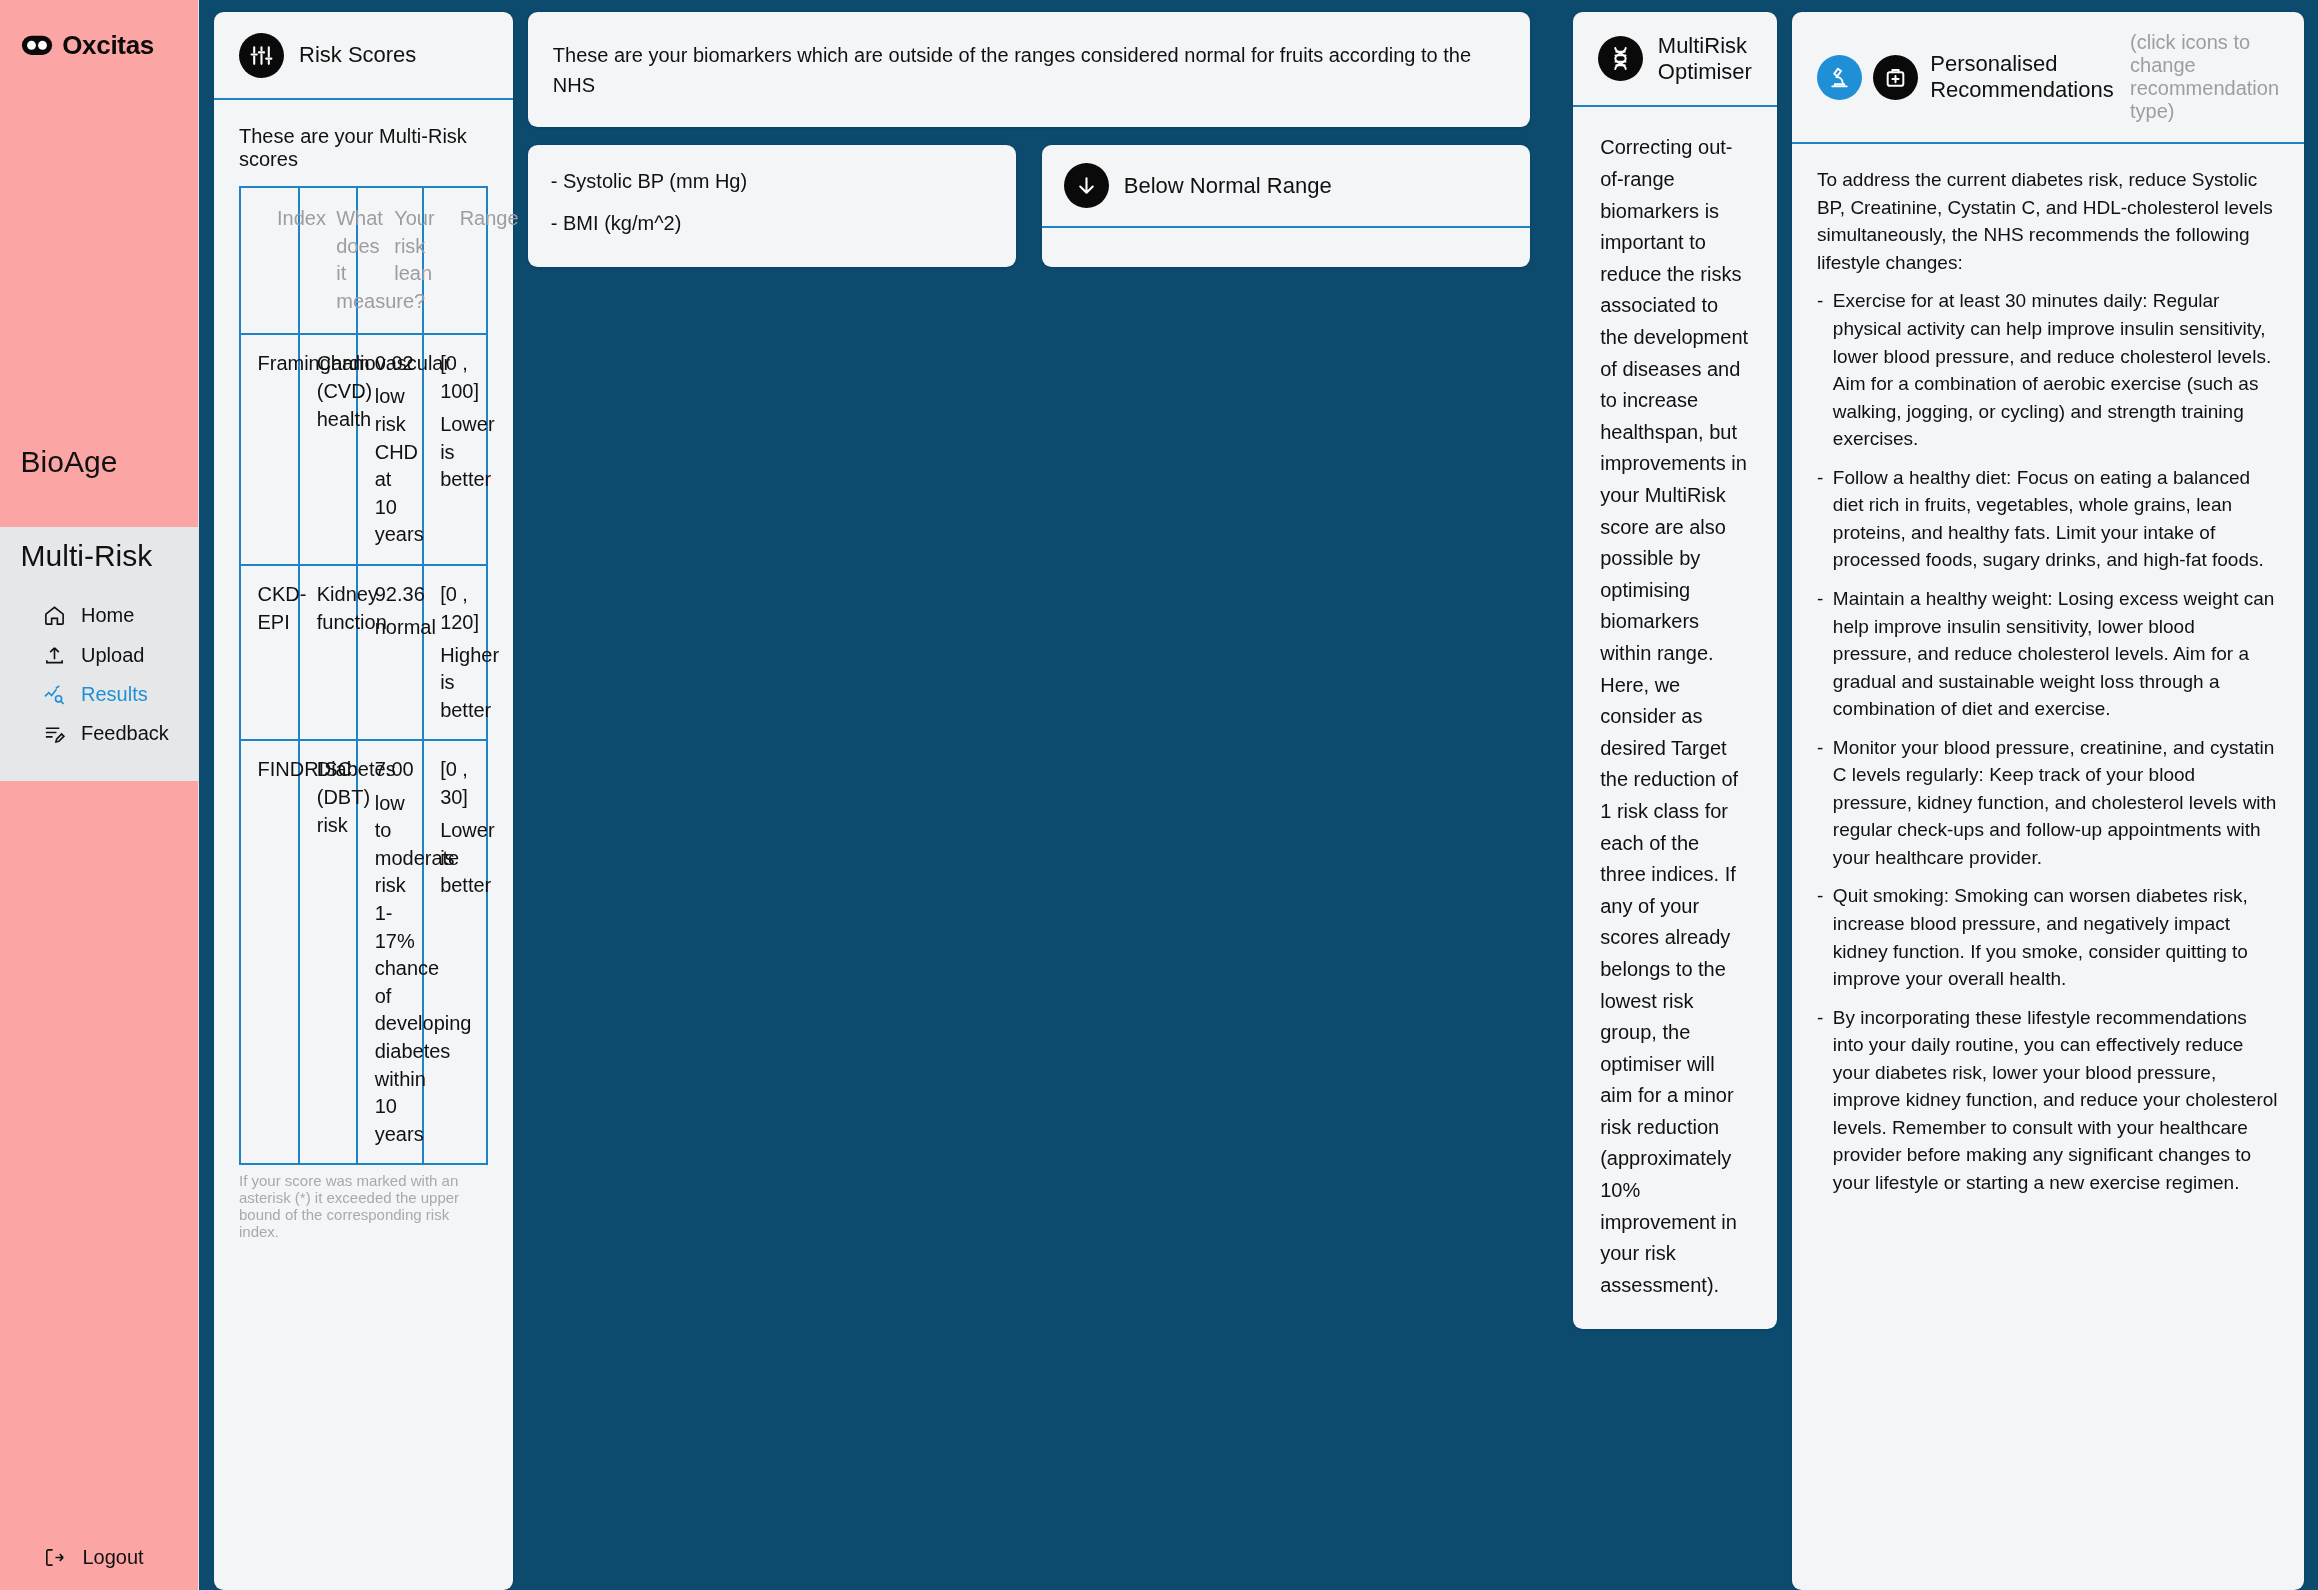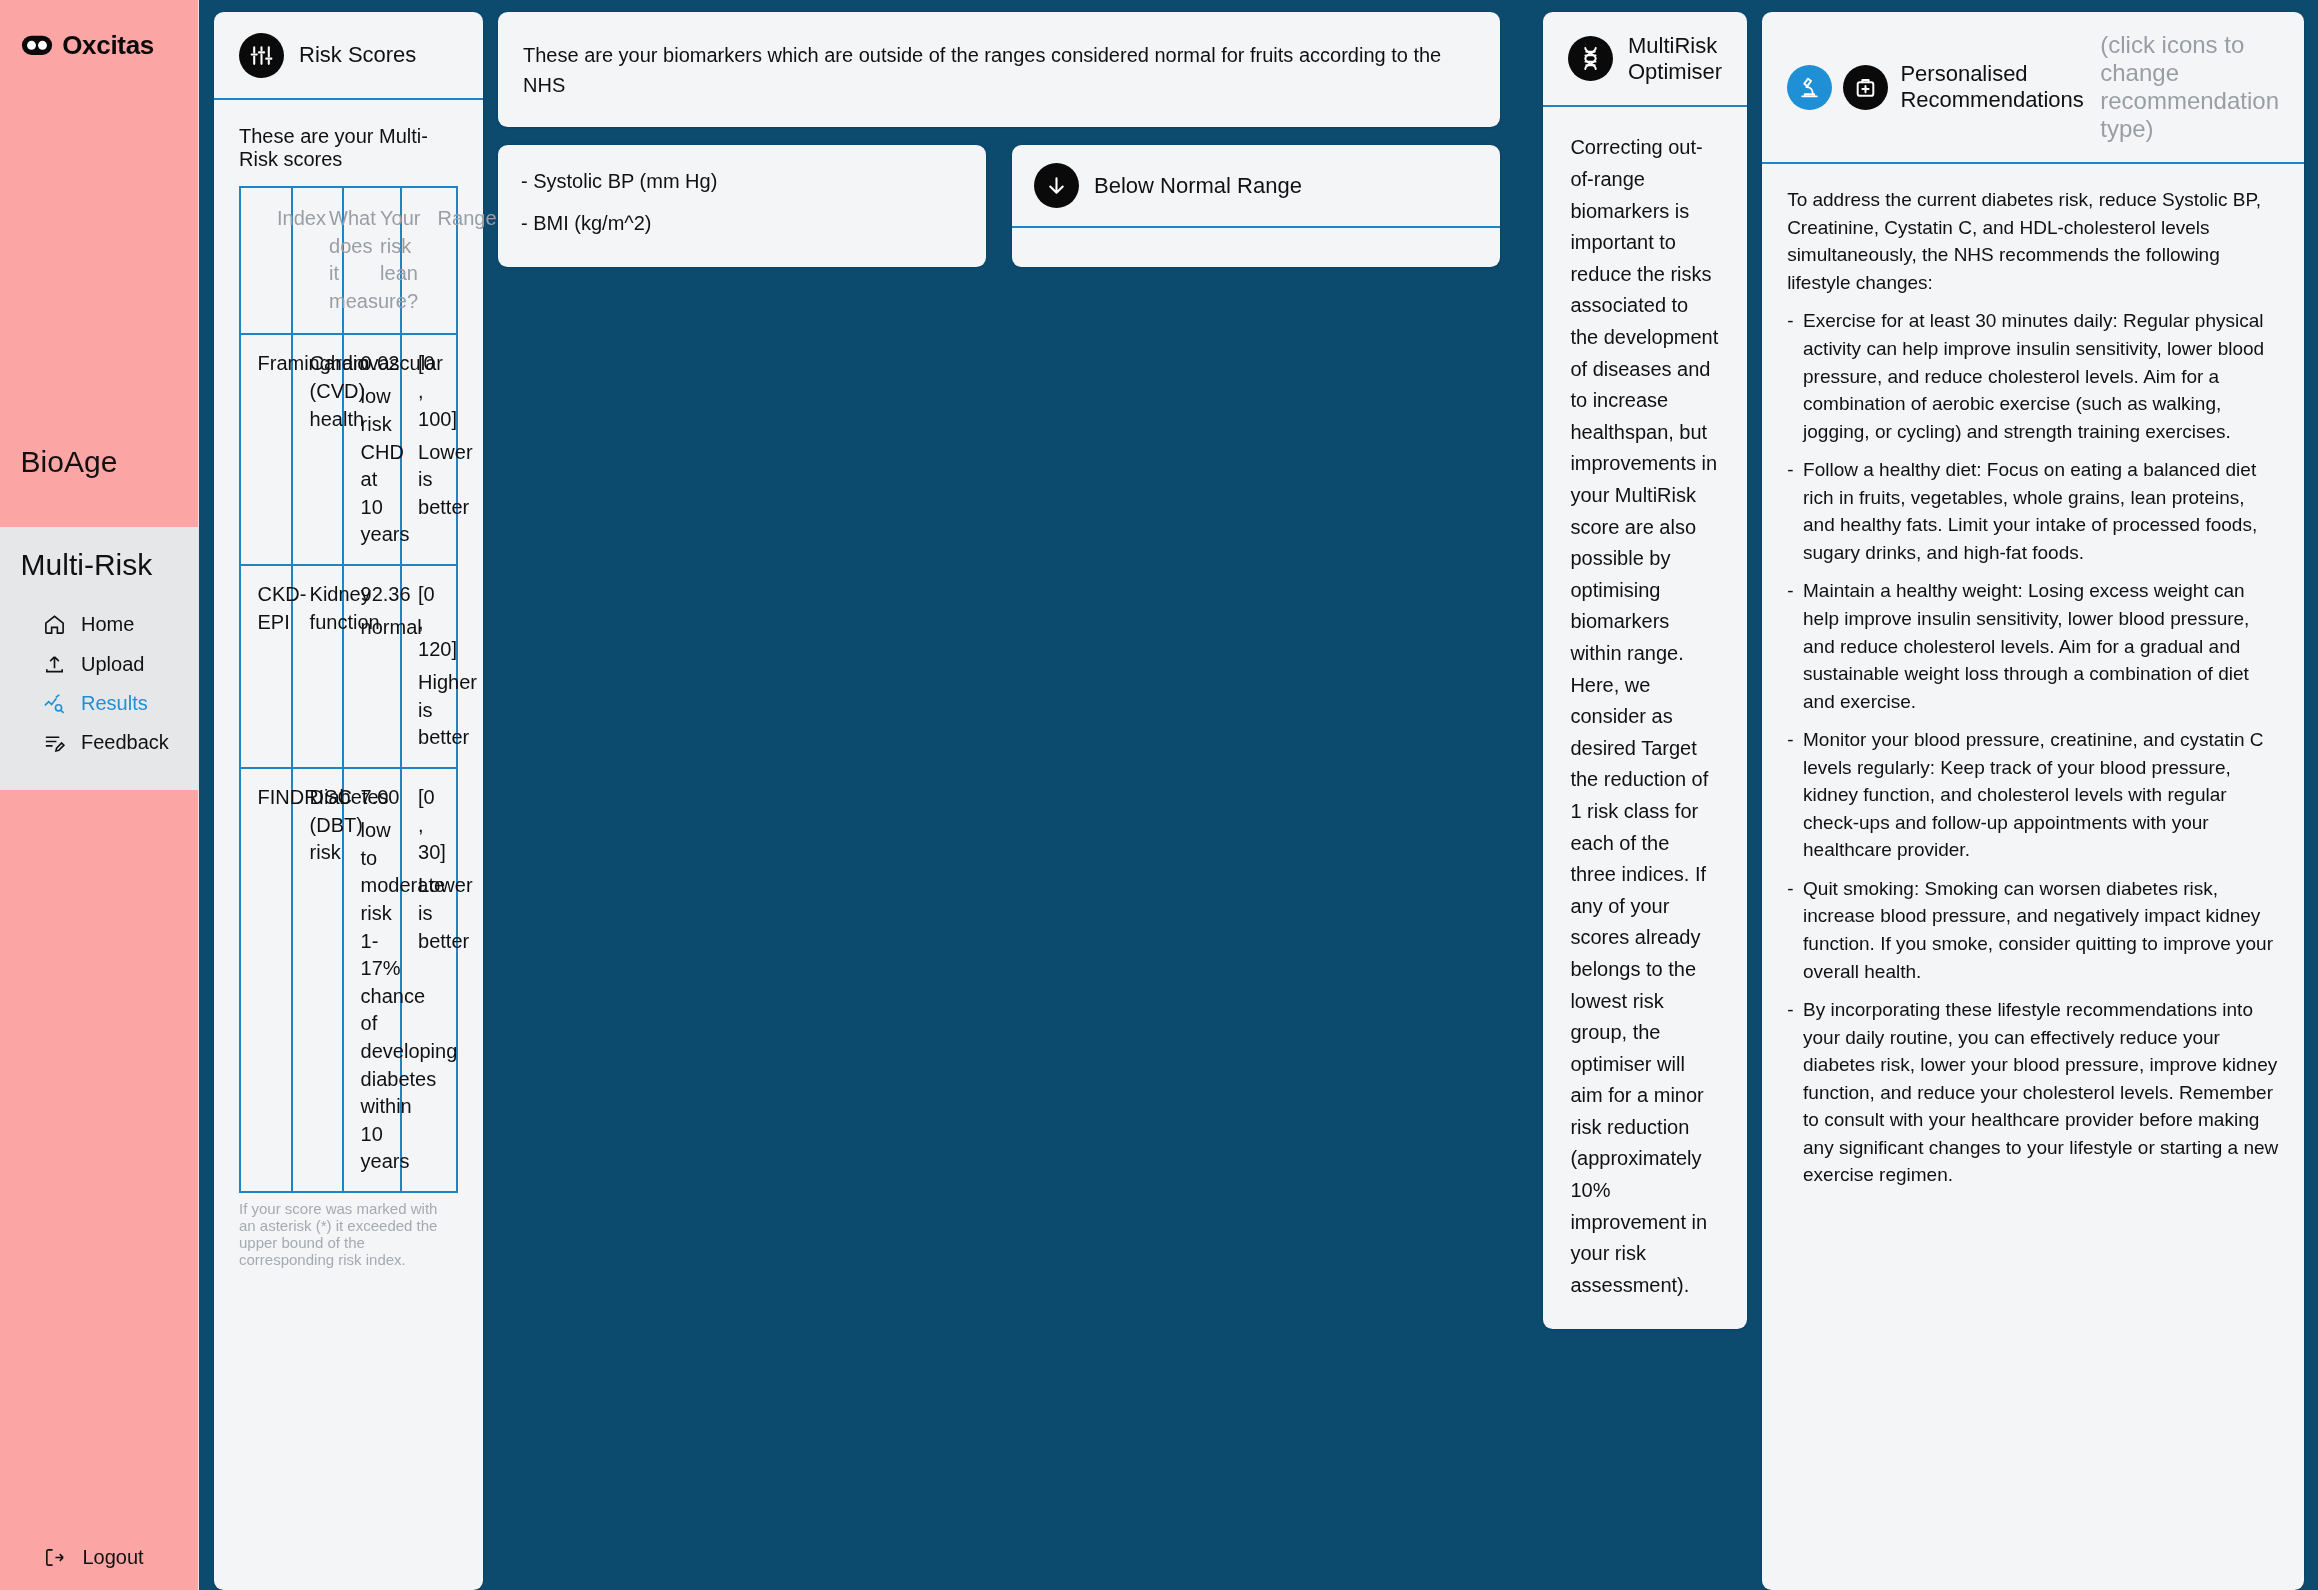--- a/index.html
+++ b/index.html
@@ -23,21 +23,21 @@
   .brand-mark { width: 32px; height: 20.6px; flex: none; }
   .brand-name { font-size: 26px; font-weight: bold; color: #0a0a0a; letter-spacing: -0.3px; }
 
   .sb-section-title {
     font-size: 30px; color: #111; font-weight: 400;
     padding-left: 20.6px;
   }
   .sb-bioage { margin-top: 384px; margin-bottom: 48px; }
   .sb-group-active {
     background: #e6e7e9;
-    padding-top: 21px; padding-bottom: 27.4px;
+    padding-top: 12px; padding-bottom: 27.4px;
   }
   .sb-multirisk { margin-bottom: 23px; }
   .nav-item {
     display: flex; align-items: center; gap: 15px;
     padding: 8.2px 0 8.2px 43px;
     font-size: 20px; color: #111;
   }
   .nav-item.active { color: #1f8fd6; }
   .nav-item.active svg { stroke: #1f8fd6; }
   .nav-ico { width: 23px; height: 23px; flex: none; display: block; }
@@ -69,21 +69,21 @@
     border-bottom: 2.1px solid #1f84c4;
   }
   .circ-ico {
     width: 45px; height: 45px; border-radius: 50%;
     background: #0a0a0a; flex: none;
     display: flex; align-items: center; justify-content: center;
   }
   .circ-ico.blue { background: #1f8fd6; }
   .circ-ico svg { width: 25px; height: 25px; display: block; }
   .card-title { font-size: 22px; color: #111; }
-  .card-title-hint { font-size: 24px; color: #9a9ea3; margin-left: 4.1px; }
+  .card-title-hint { font-size: 20px; color: #9a9ea3; margin-left: 4.1px; }
 
   
   .rs-intro { font-size: 20px; color: #111; padding: 25px 25px 15px 25px; }
   .rs-table-wrap { padding: 0 25px 0 25px; }
   table.rs { width: 100%; border-collapse: collapse; table-layout: fixed; }
   table.rs th, table.rs td {
     border: 2.1px solid #1f84c4;
     text-align: left; vertical-align: top;
     padding: 15px 16.5px;
     font-size: 20px; font-weight: 400; color: #111;

